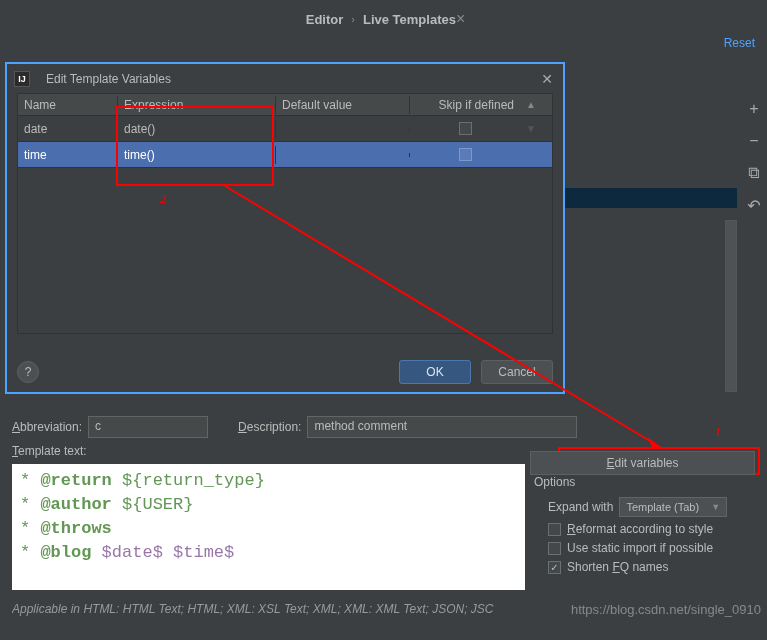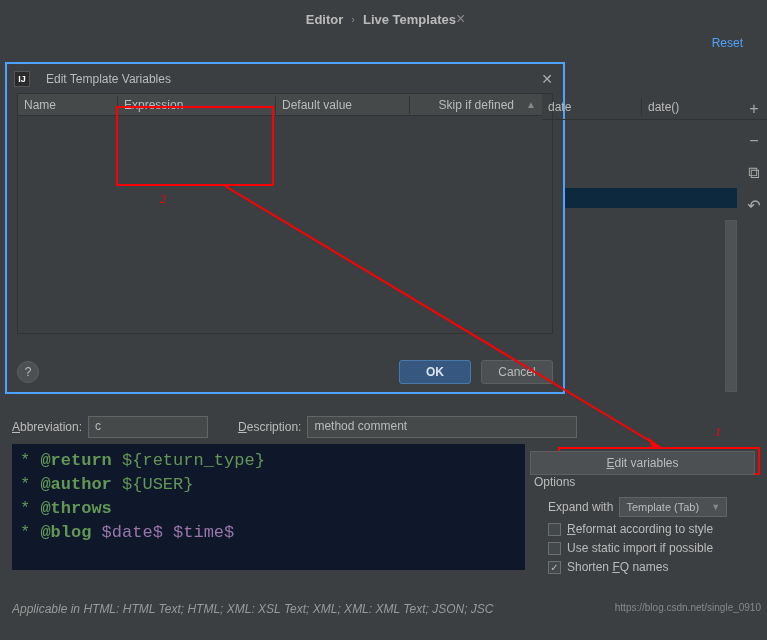--- a/index.html
+++ b/index.html
@@ -15,21 +15,21 @@
 }
 .breadcrumb {
   padding: 10px 8px 0 12px;
   font-size: 13px;
   display: flex;
   justify-content: center;
 }
 .breadcrumb-left { display: flex; align-items: center; gap: 8px; }
 .breadcrumb-left .crumb { color: #bbbbbb; font-weight: bold; }
 .breadcrumb-left .sep { color: #888; font-size: 11px; }
-.reset-link { color: #4da3ff; font-size: 12px; cursor: pointer; position: absolute; right: 24px; top: 36px; }
+.reset-link { color: #4da3ff; font-size: 12px; cursor: pointer; position: absolute; right: 12px; top: 36px; }
 .close-x { color: #888; font-size: 16px; cursor: pointer; }
 .toolbar-right {
   position: absolute;
   right: 2px;
   top: 100px;
   width: 22px;
   display: flex;
   flex-direction: column;
   gap: 14px;
   align-items: center;
@@ -66,21 +66,21 @@
   font-weight: bold;
 }
 .dialog-header .title { flex: 1; }
 .dialog-header .dlg-close { color: #aaa; cursor: pointer; font-size: 14px; }
 .dialog-body {
   margin: 4px 10px 16px 10px;
   flex: 1;
   border: 1px solid #323232;
   background: #3c3f41;
   display: flex;
-  flex-direction: row;
+  flex-direction: column;
 }
 .tbl-head, .tbl-row { display: flex; }
 .tbl-head {
   background: #45494a;
   border-bottom: 1px solid #323232;
   height: 22px;
   align-items: center;
 }
 .col-name { width: 100px; padding: 2px 6px; border-right: 1px solid #323232; }
 .col-expr { width: 158px; padding: 2px 6px; border-right: 1px solid #323232; }
@@ -110,40 +110,40 @@
   color: #bbb; display: flex; align-items: center; justify-content: center;
   cursor: pointer; margin-right: auto;
 }
 .btn {
   min-width: 72px; height: 24px;
   border: 1px solid #5e6060; background: #4c5052;
   color: #bbb; font-size: 12px;
   display: flex; align-items: center; justify-content: center;
   border-radius: 3px; cursor: pointer;
 }
-.btn.primary { background: #365880; border-color: #4a78a8; color: #d8e4f0; font-weight: bold; }
+.btn.primary { background: #365880; border-color: #4a78a8; color: #d8e4f0; }
 
 .lower {
   position: absolute;
   left: 12px;
   top: 416px;
   right: 8px;
 }
 .field-row { display: flex; align-items: center; gap: 6px; margin-bottom: 6px; }
 .lbl { text-decoration: none; color: #bbb; }
 .und { text-decoration: underline; }
 .txt-input {
   background: #45494a; border: 1px solid #646464;
   height: 22px; padding: 2px 6px; color: #bbb;
 }
 .abbr { flex: 0 0 120px; }
 .desc { flex: 1; }
 .template-editor {
   margin-top: 6px;
-  background: #0f172a;
+  background: #ffffff;
   width: 513px;
   height: 126px;
   padding: 5px 8px;
   font-family: Consolas, "Courier New", monospace;
   font-size: 17px;
   line-height: 24px;
   color: #a9b7c6;
   overflow: hidden;
 }
 .template-editor .kw { color: #629755; font-weight: bold; }
@@ -184,21 +184,21 @@
 }
 .option-chk.checked::after { content: "✓"; color: #bbb; font-size: 10px; }
 
 .applicable {
   position: absolute; left: 12px; top: 602px;
   color: #999; font-size: 12px;
   white-space: nowrap; overflow: hidden; width: 560px; font-style: italic;
 }
 .watermark {
   position: absolute; right: 6px; top: 602px;
-  color: #888; font-size: 10px; font-family: Arial;
+  color: #888; font-size: 13px; font-family: Arial;
 }
 .red-line {
   position: absolute;
   pointer-events: none;
 }
 .right-gutter-sel {
   position: absolute;
   left: 565px; top: 188px; width: 172px; height: 20px;
   background: #0d293e;
 }
@@ -285,20 +285,21 @@
 </svg>
 
 <div class="lower">
   <div class="field-row">
     <span class="lbl"><span class="und">A</span>bbreviation:</span>
     <div class="txt-input abbr">c</div>
     <span style="width:18px"></span>
     <span class="lbl"><span class="und">D</span>escription:</span>
     <div class="txt-input desc" style="width:270px; flex:0 0 270px">method comment</div>
   </div>
+  <div class="lbl" style="margin-top:4px"><span class="und">T</span>emplate text:</div>
   <div class="template-editor">
     <div><span class="star"> * </span><span class="kw">@return</span><span class="star"> ${return_type}</span></div>
     <div><span class="star"> * </span><span class="kw">@author</span><span class="star"> ${USER}</span></div>
     <div><span class="star"> * </span><span class="kw">@throws</span></div>
     <div><span class="star"> * </span><span class="kw">@blog</span><span class="vardollar"> $date$ $time$</span></div>
   </div>
 </div>
 
 <div class="side-panel">
   <div style="height:7px"></div>

